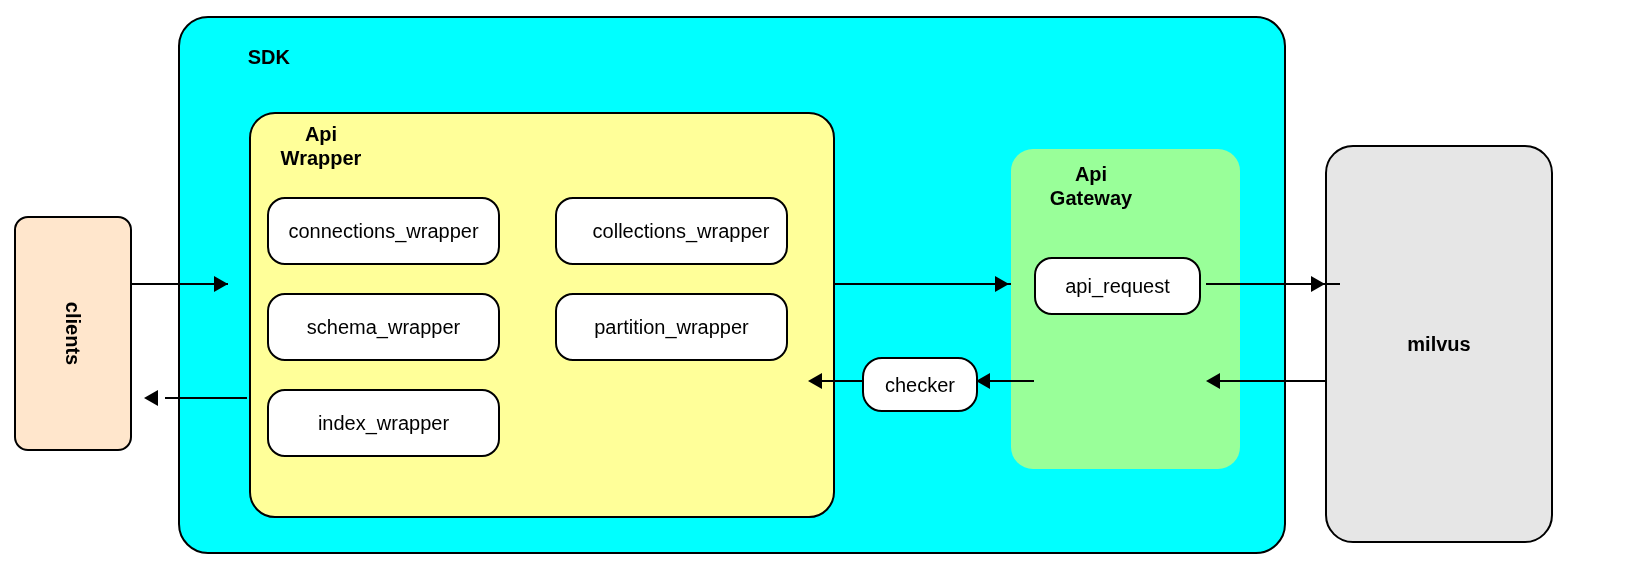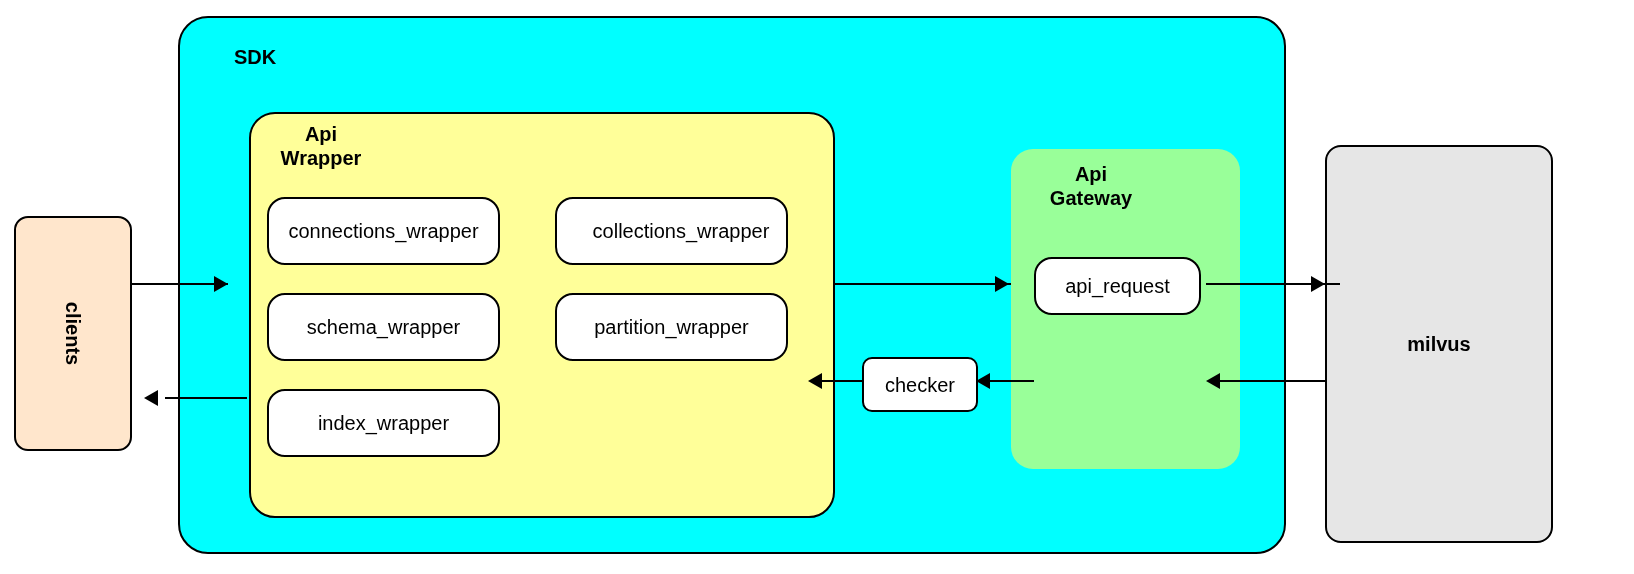--- a/index.html
+++ b/index.html
@@ -48,20 +48,21 @@
     width: 1108px;
     height: 538px;
     background: #00ffff;
     border-radius: 30px;
   }
   #sdk-label {
     position: absolute;
     left: 40px;
     top: 28px;
     width: 70px;
+    text-align: right;
   }
   #api-wrapper-container {
     left: 247px;
     top: 110px;
     width: 586px;
     height: 406px;
     background: #ffff99;
   }
   #api-wrapper-label {
     position: absolute;
@@ -98,21 +99,21 @@
   .gateway-box {
     width: 167px;
     height: 58px;
   }
   #checker-box {
     left: 860px;
     top: 355px;
     width: 116px;
     height: 55px;
     background: #ffffff;
-    border-radius: 10px;
+    border-radius: 20px;
     font-size: 20px;
   }
   #clients-box {
     left: 14px;
     top: 216px;
     width: 118px;
     height: 235px;
     background: #ffe6cc;
     border-radius: 14px;
   }
@@ -121,21 +122,21 @@
     font-size: 20px;
     transform: rotate(90deg);
     white-space: nowrap;
   }
   #milvus-box {
     left: 1325px;
     top: 145px;
     width: 228px;
     height: 398px;
     background: #e6e6e6;
-    border-radius: 16px;
+    border-radius: 28px;
   }
   #milvus-label {
     font-weight: bold;
     font-size: 20px;
   }
   
   .edge {
     position: absolute;
     height: 0;
     border-top: 2px solid #000000;

